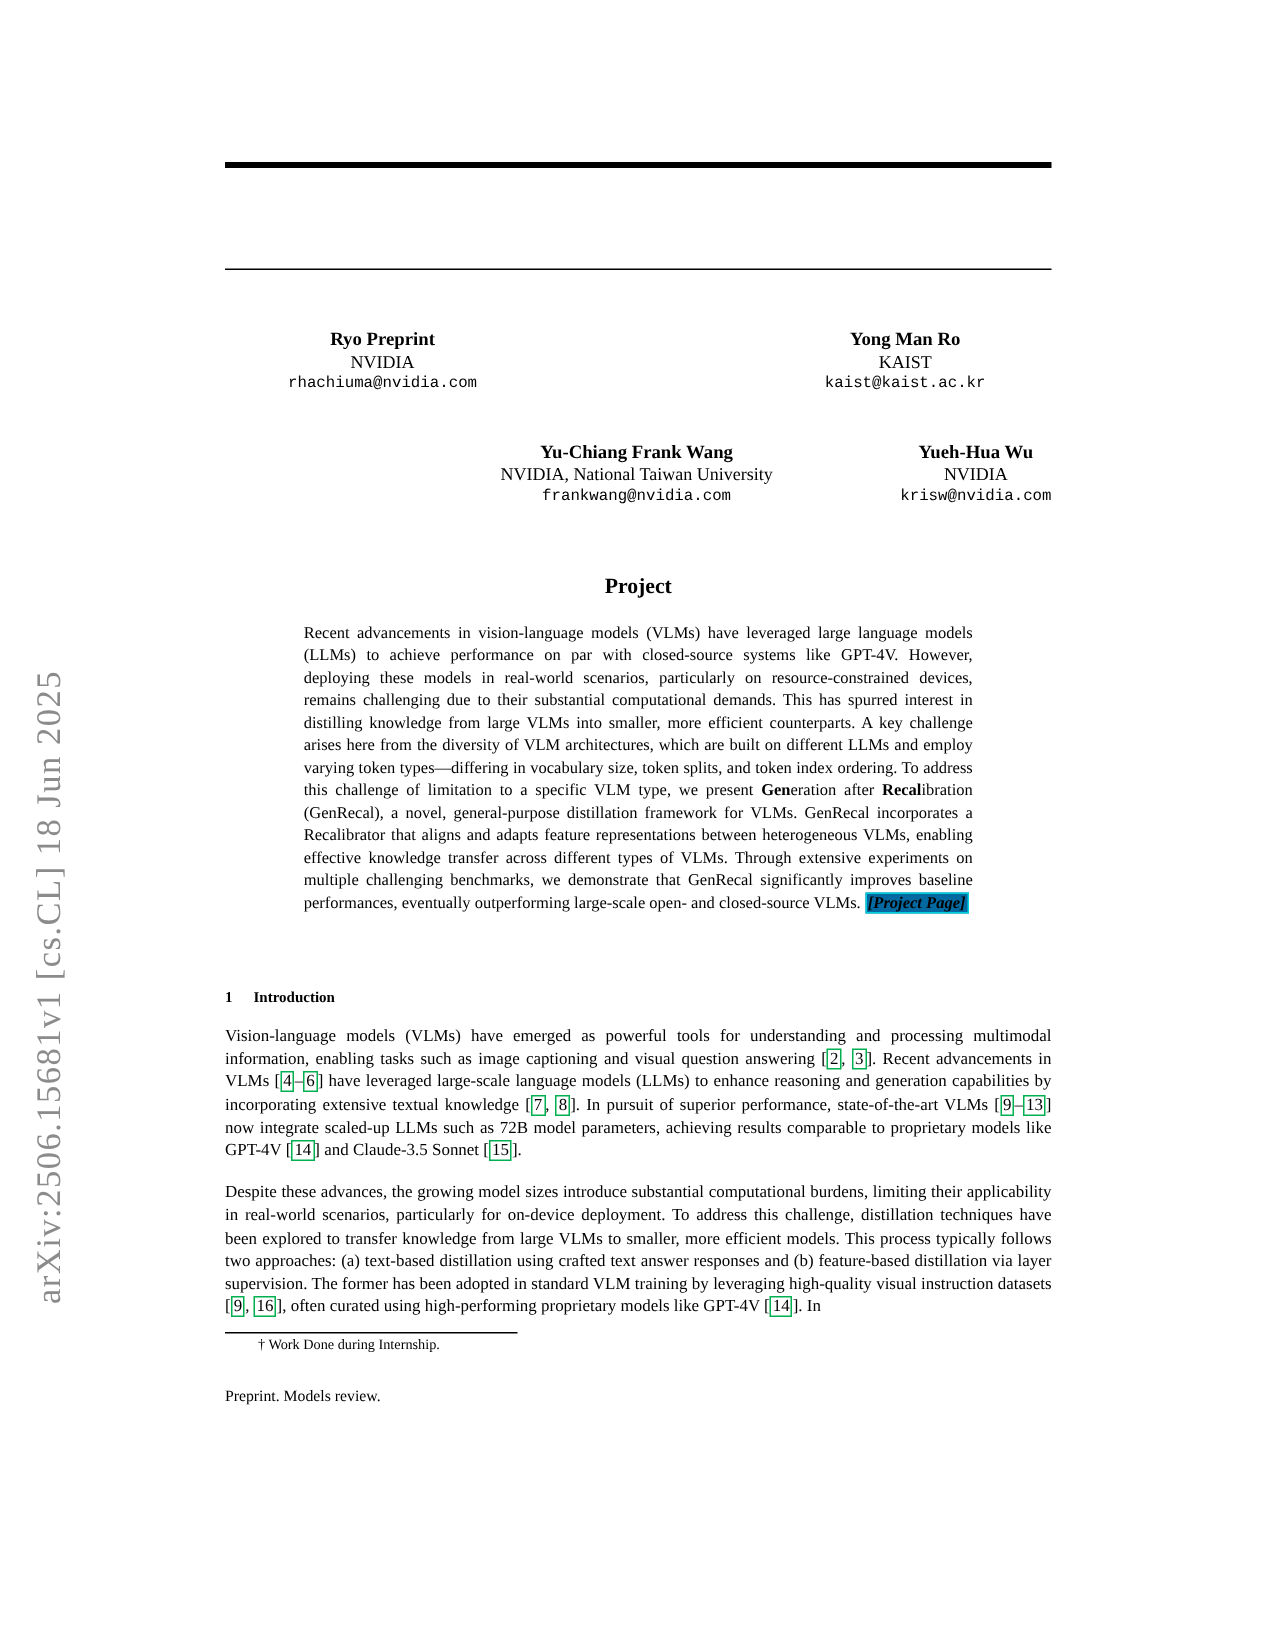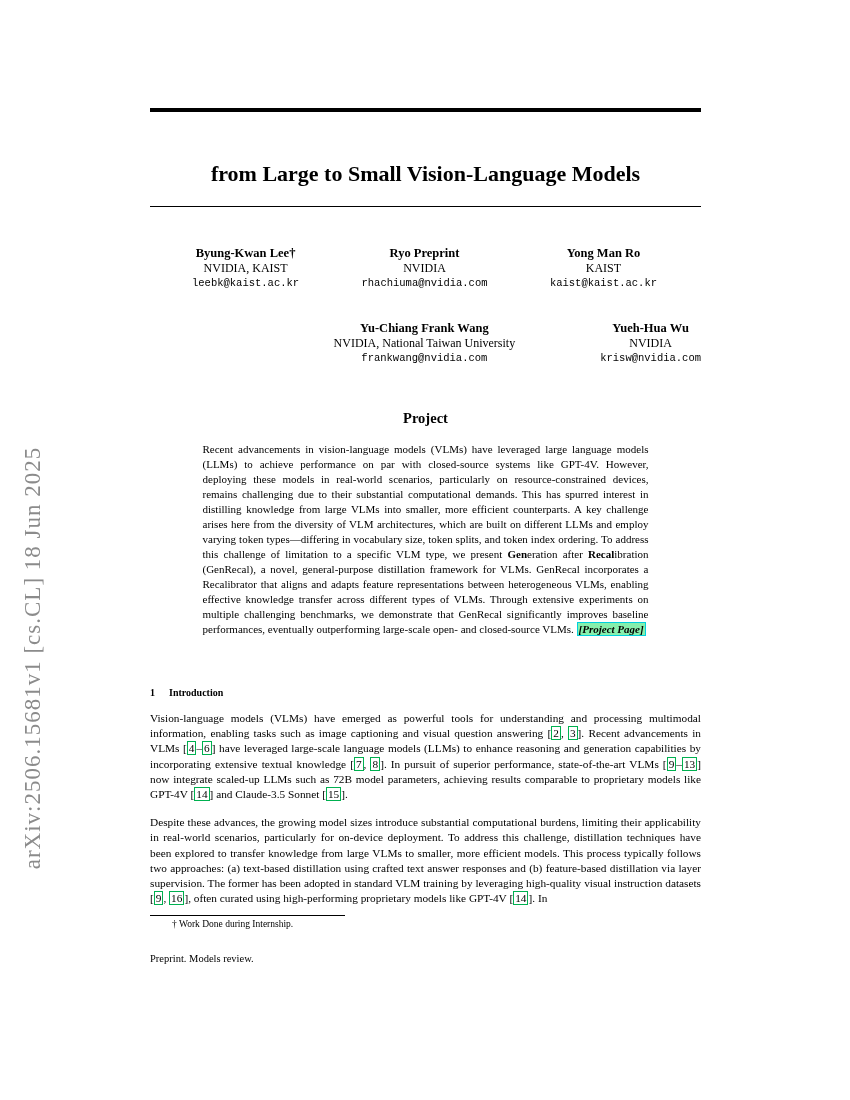--- a/index.html
+++ b/index.html
@@ -81,21 +81,21 @@
   }
 
   .cite {
     border:1px solid #00b050;
     padding:0 1px;
     line-height:1;
     display:inline;
     cursor:pointer;
   }
   .extlink {
-    background:#86efac;
+    background:#0369a1;
     border:1px solid #00d0dc;
     padding:0 1px;
     font-style:italic;
     font-weight:bold;
     cursor:pointer;
   }
 
   .footnote-rule { width:195px; height:1px; background:#000; margin-top:9px; }
   .footnote-text {
     margin-top:3px;
@@ -113,31 +113,25 @@
 <div class="page">
 
   <div class="watermark">arXiv:2506.15681v1  [cs.CL]  18 Jun 2025</div>
 
   <div class="content">
 
     <div class="top-rule"></div>
 
     <h1 class="title">
       <br>
-      <span>from Large to Small Vision-Language Models</span>
     </h1>
 
     <div class="thin-rule"></div>
 
     <div class="authors-row row1">
-      <div class="author">
-        <div class="name">Byung-Kwan Lee†</div>
-        <div class="affil">NVIDIA, KAIST</div>
-        <div class="email">leebk@kaist.ac.kr</div>
-      </div>
       <div class="author">
         <div class="name">Ryo Preprint</div>
         <div class="affil">NVIDIA</div>
         <div class="email">rhachiuma@nvidia.com</div>
       </div>
       <div class="author">
         <div class="name">Yong Man Ro</div>
         <div class="affil">KAIST</div>
         <div class="email">kaist@kaist.ac.kr</div>
       </div>

